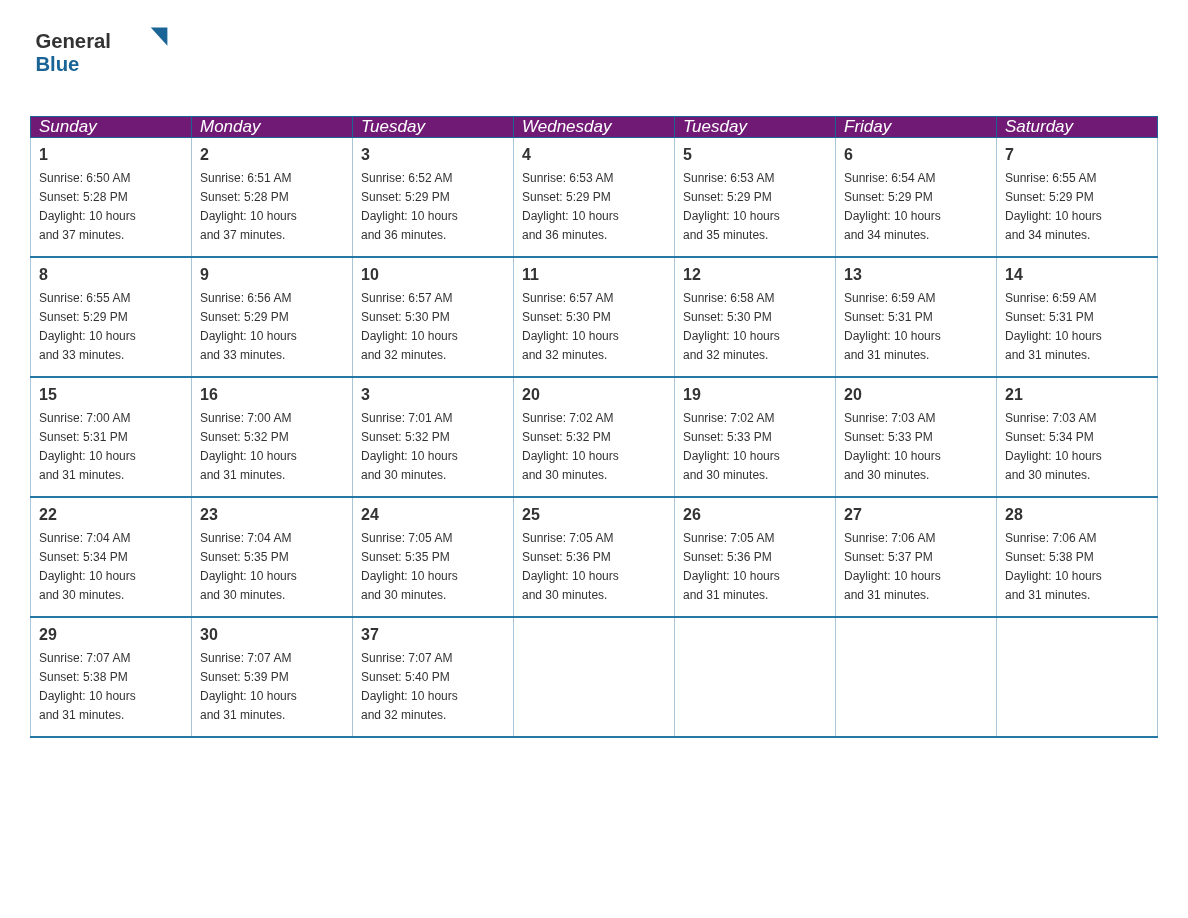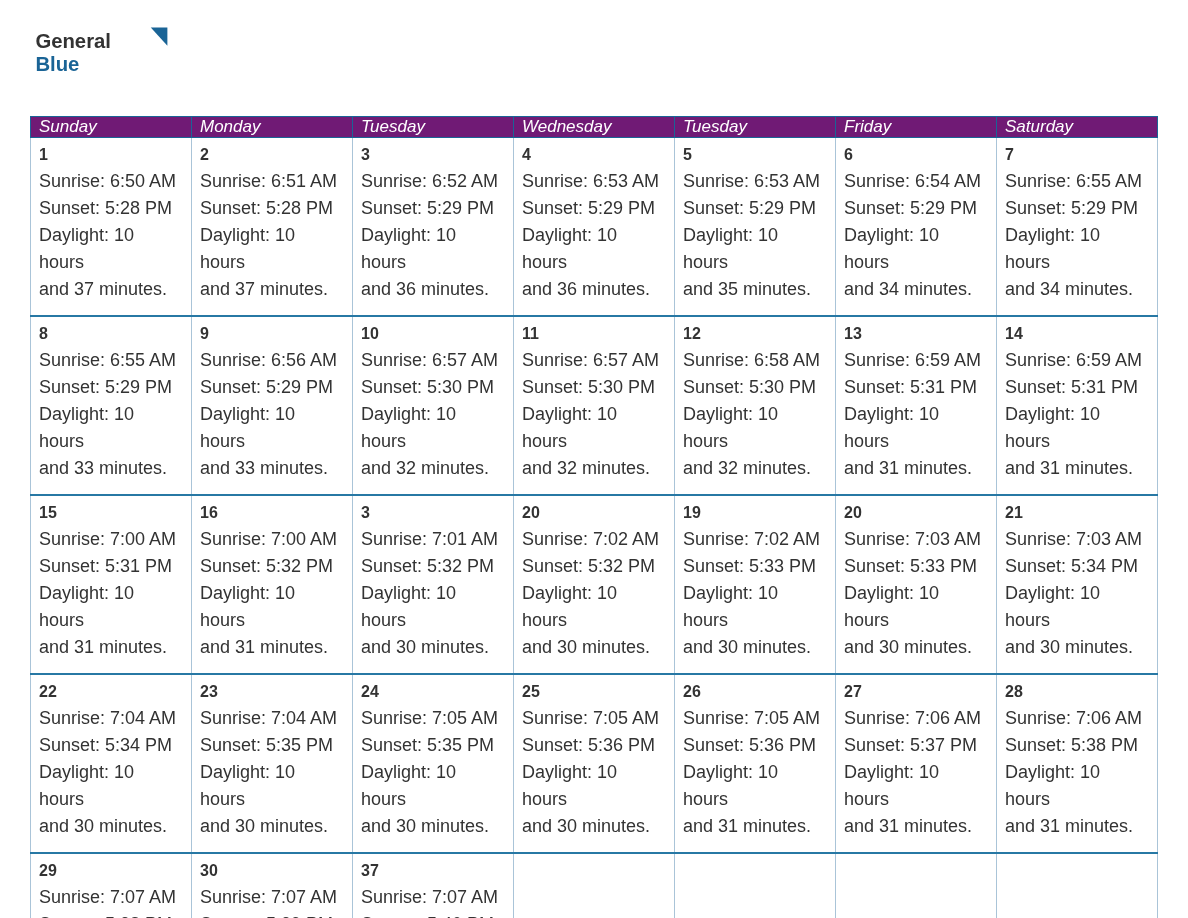--- a/index.html
+++ b/index.html
@@ -61,21 +61,21 @@
       border-bottom: 2px solid #2778a4;
     }
     .day-number {
       font-size: 16px;
       font-weight: bold;
       color: #333;
       display: block;
       margin-bottom: 4px;
     }
     .day-info {
-      font-size: 18px;
+      font-size: 12px;
       color: #333;
       line-height: 1.5;
     }
     .empty-cell {
       background: #fff;
     }
     
     .logo-svg {
       width: 140px;
       height: 60px;

